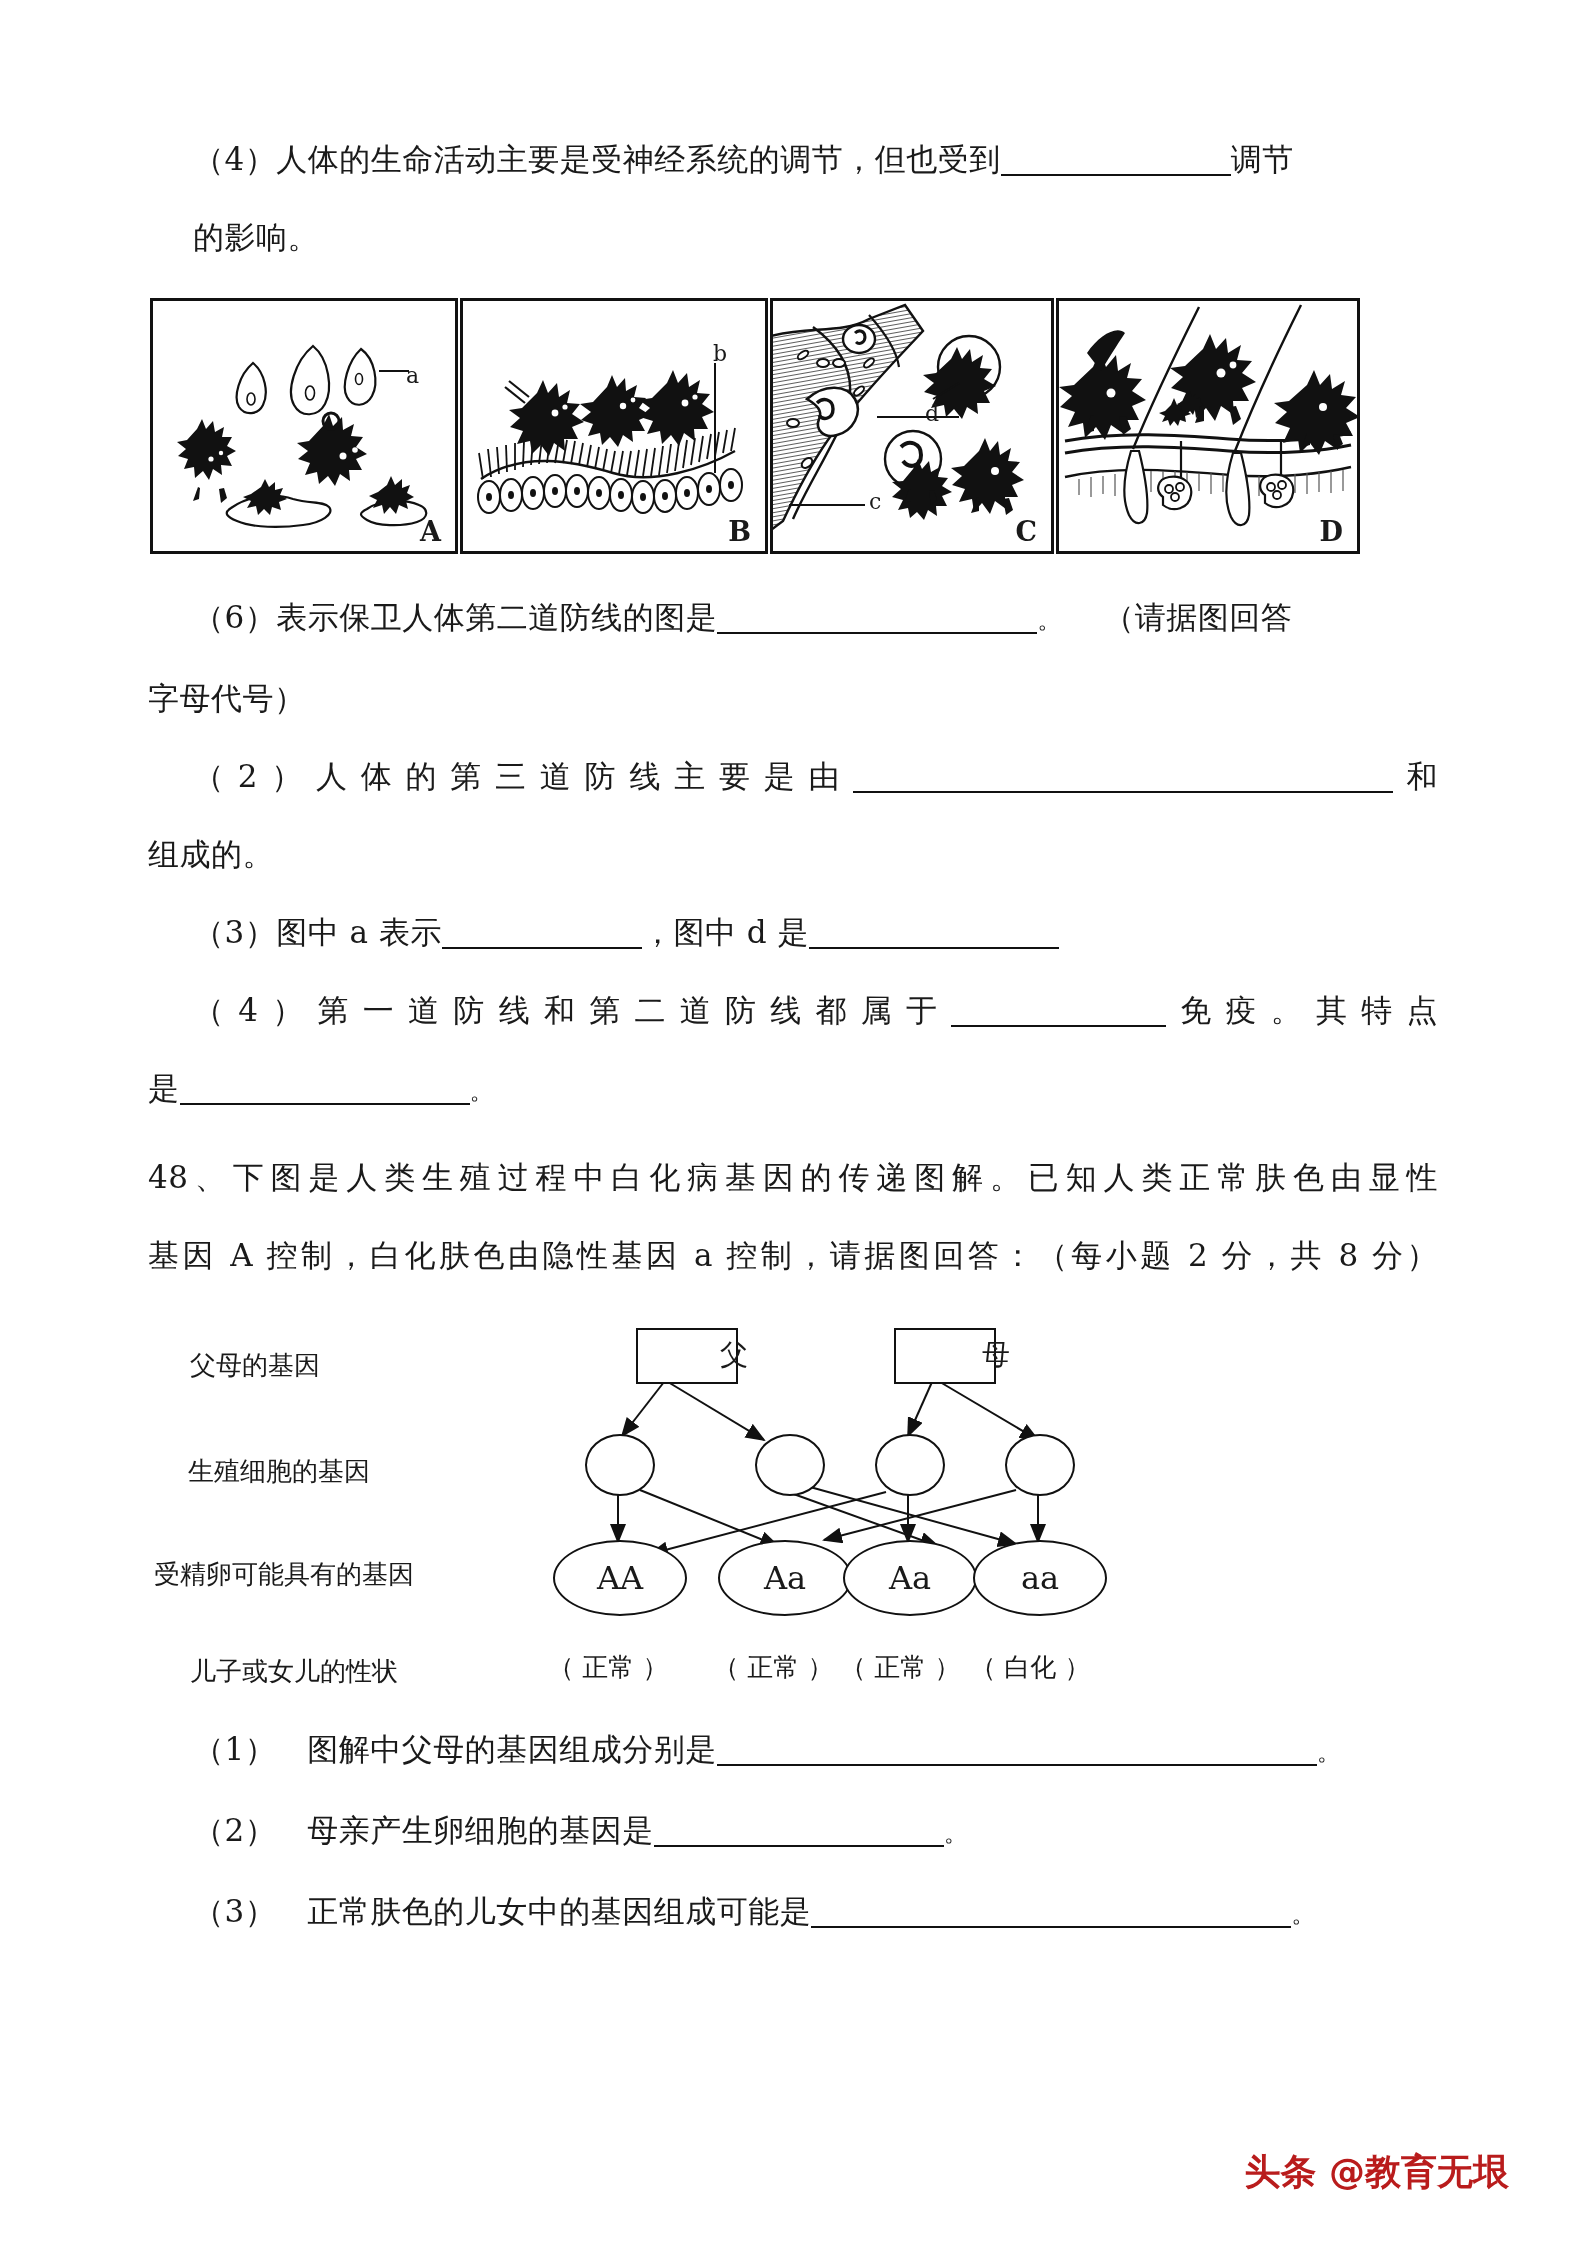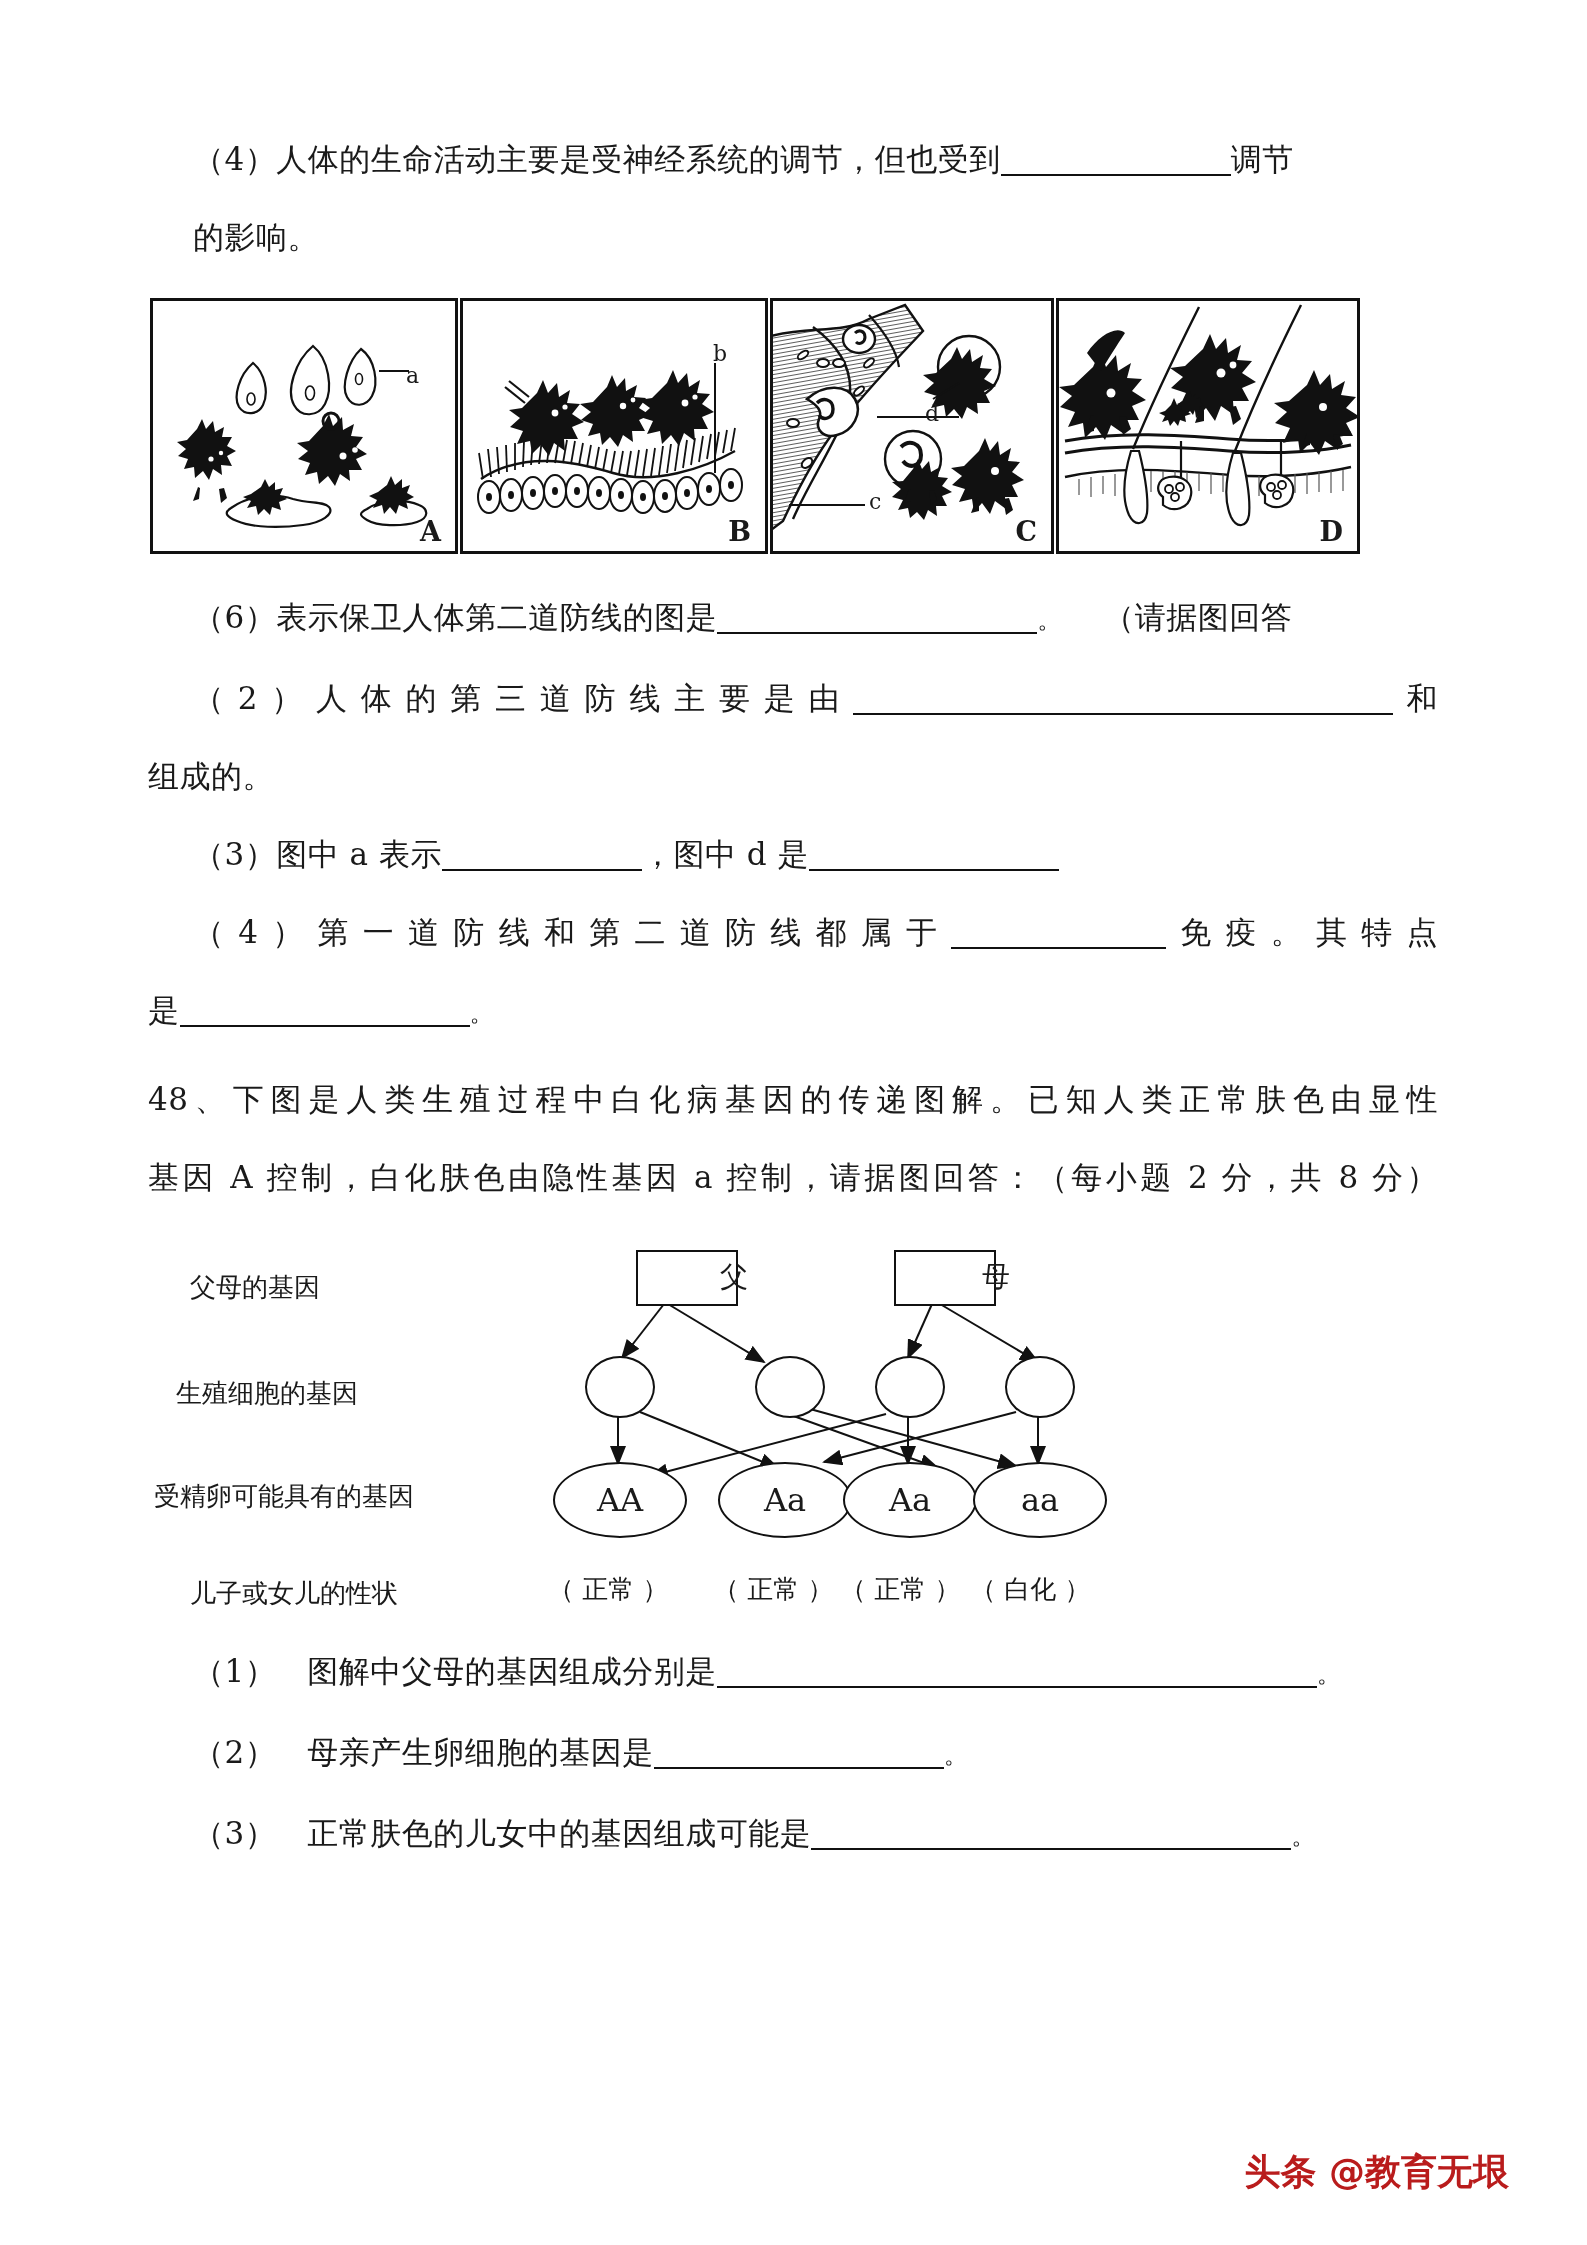--- a/index.html
+++ b/index.html
@@ -451,20 +451,23 @@
             <path d="M128 96 l3 -6 2 6 4 -3 0 5 5 -2 -1 5 4 3 -5 2 1 5 -5 -2 -2 5 -3 -4 -4 4 -1 -5 -5 2 2 -5 -5 -3 5 -2z"></path>
           </g>
         </svg>
         <span class="plabel">D</span>
       </div>
     </div>
 
     <div class="line indent" style="margin-top:22px">
       <span>（6）表示保卫人体第二道防线的图是</span><span class="blank b-320"></span><span class="small-circle">。</span>&nbsp;&nbsp;&nbsp;&nbsp;<span>（请据图回答</span>
     </div>
+    <div class="line">
+      <span>字母代号）</span>
+    </div>
 
     <div class="line indent justify">
       <span>（2）人体的第三道防线主要是由</span><span class="blank b-540"></span><span>和</span>
     </div>
     <div class="line">
       <span>组成的。</span>
     </div>
 
     <div class="line indent">
       <span>（3）图中 a 表示</span><span class="blank b-200"></span><span>，图中 d 是</span><span class="blank b-250"></span>
@@ -480,21 +483,21 @@
     <div class="line justify" style="margin-top:8px">
       <span>48、下图是人类生殖过程中白化病基因的传递图解。已知人类正常肤色由显性</span>
     </div>
     <div class="line justify">
       <span>基因 A 控制，白化肤色由隐性基因 a 控制，请据图回答：（每小题 2 分，共 8 分）</span>
     </div>
 
     <div class="figure48">
 
       <span class="rowlabel" style="left:42px;  top:34px;">父母的基因</span>
-      <span class="rowlabel" style="left:28px;  top:140px;">生殖细胞的基因</span>
+      <span class="rowlabel" style="left:40px;  top:140px;">生殖细胞的基因</span>
       <span class="rowlabel" style="left:6px;   top:243px;">受精卵可能具有的基因</span>
       <span class="rowlabel" style="left:42px;  top:340px;">儿子或女儿的性状</span>
 
       <svg class="arrows" width="1250" height="390" viewBox="0 0 1250 390">
         <defs>
           <marker id="ah" markerWidth="11" markerHeight="11" refX="9" refY="4" orient="auto" markerUnits="strokeWidth">
             <path d="M0,0 L10,4 L0,8 z" fill="#111"></path>
           </marker>
         </defs>
         <g stroke="#111" stroke-width="2" fill="none" marker-end="url(#ah)">

